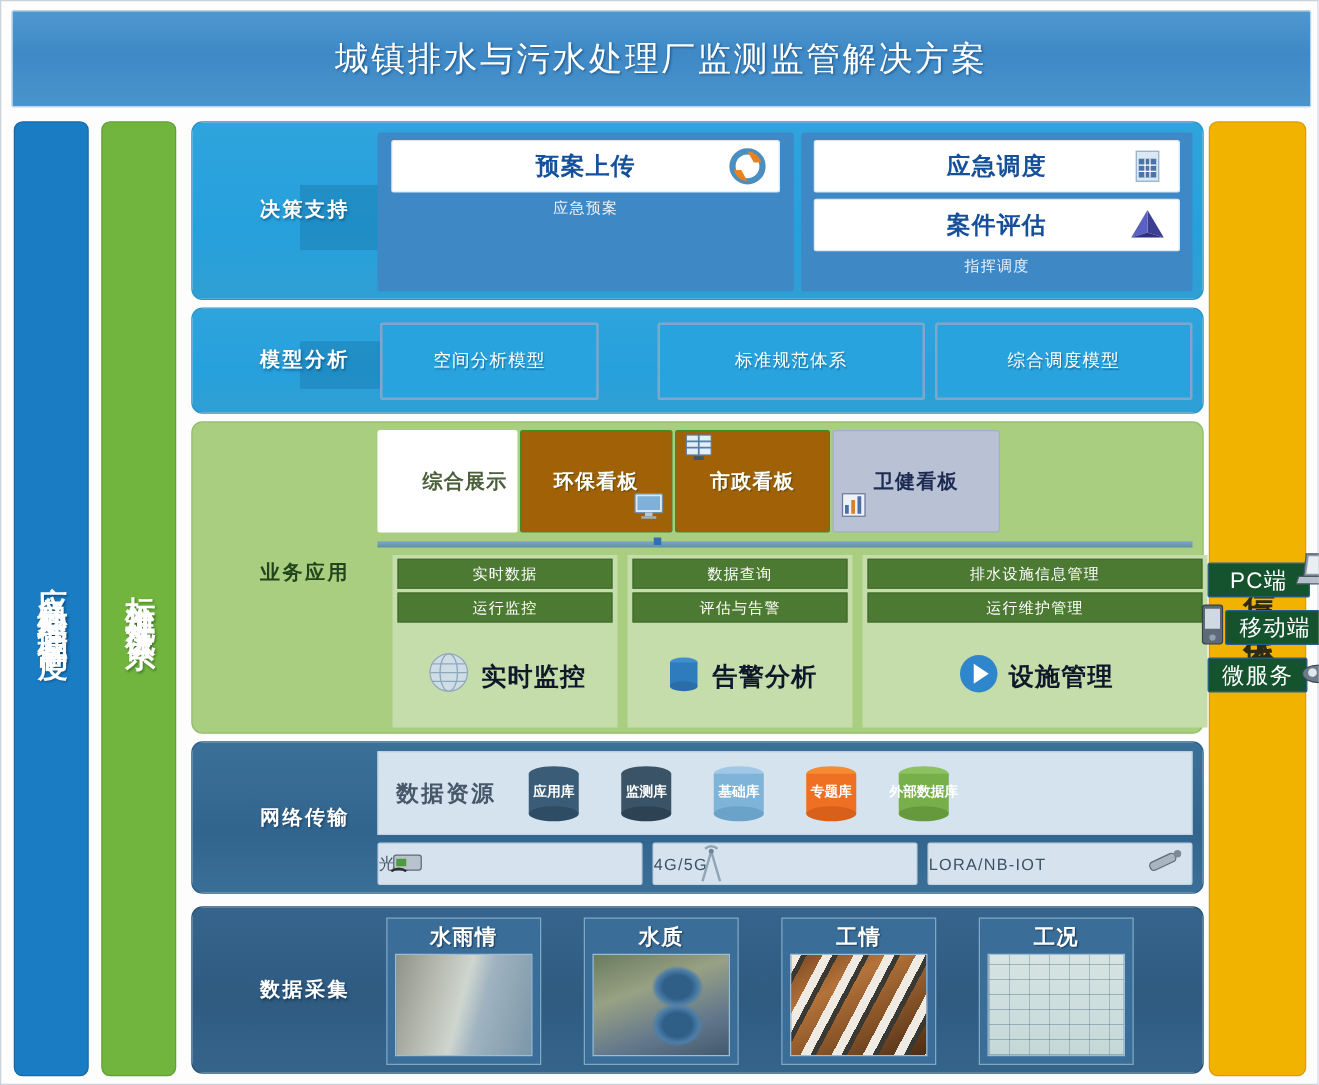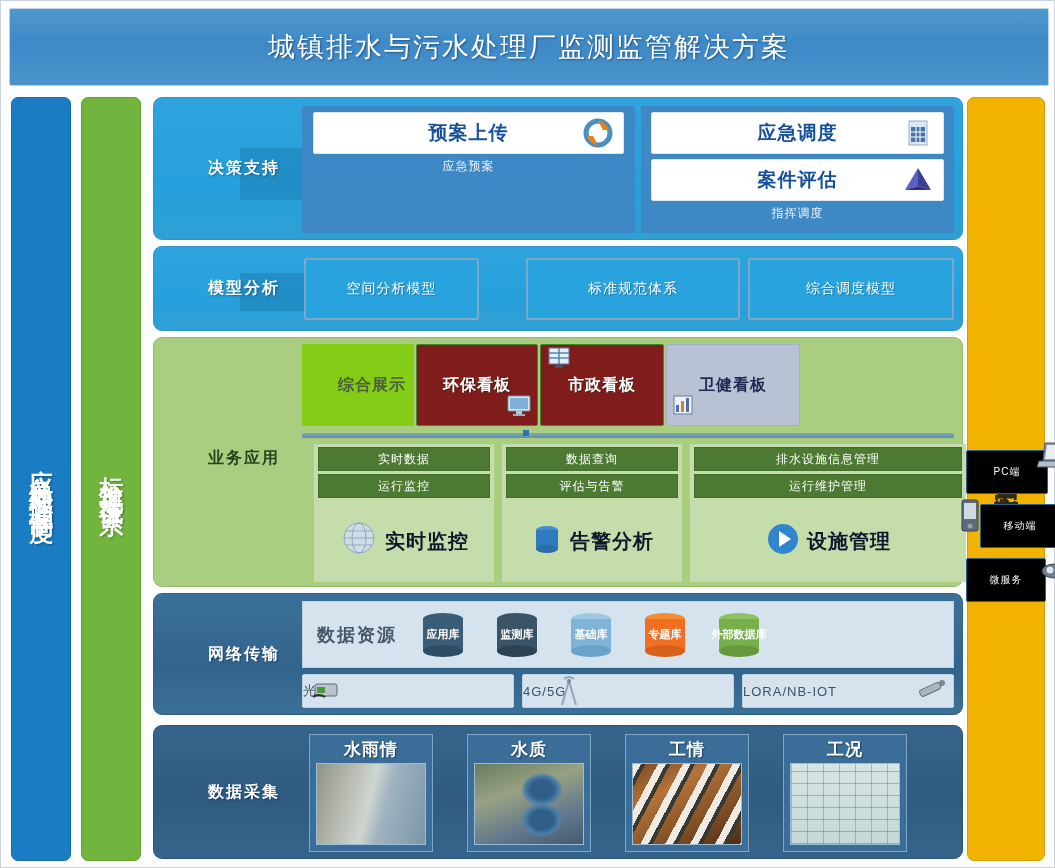--- a/index.html
+++ b/index.html
@@ -93,47 +93,47 @@
   
   #sec-business{left:152px;top:336px;width:810px;height:250px;
      background:#a9ce80;border:1px solid #94bd6a;}
   #sec-business .sec-label{color:#22451c;top:70px;height:100px;}
   .board-row{position:absolute;left:148px;top:6px;width:652px;height:88px;z-index:2;}
   .board-cell{
     position:absolute;top:0;height:82px;border-radius:2px;box-sizing:border-box;
     display:flex;align-items:center;justify-content:center;position:absolute;
   }
   .board-cell .bl{font-size:16px;font-weight:bold;letter-spacing:1px;}
-  .board-plain{background:#84cc16;padding-left:28px;}
+  .board-plain{background:#ffffff;padding-left:28px;}
   .board-plain .bl{color:#4a5f3a;}
-  .board-green{background:#7f1d1d;border:1px solid #3f8a2a;}
+  .board-green{background:#a16207;border:1px solid #3f8a2a;}
   .board-green .bl{color:#ffffff;text-shadow:1px 1px 1px rgba(0,40,0,.4);}
   .board-grey{background:#b9c1d4;border:1px solid #a5aec4;}
   .board-grey .bl{color:#1d2b52;}
   .board-sep{position:absolute;left:148px;top:95px;width:652px;height:5px;
              background:linear-gradient(180deg,#7fa8c0,#5e8fa8);z-index:2;}
   .board-sep-dot{position:absolute;left:369px;top:92px;width:6px;height:6px;background:#2f6fb5;z-index:3;}
 
   .biz-cols{position:absolute;left:160px;top:106px;width:652px;height:138px;z-index:2;}
   .biz-col{position:absolute;top:0;height:138px;background:#c5dcab;box-sizing:border-box;}
   .biz-tag{
     height:24px;margin:3px 4px 0 4px;background:#4d7a32;border:1px solid #436d2b;
     display:flex;align-items:center;justify-content:center;
     font-size:12px;color:#ffffff;letter-spacing:1px;box-sizing:border-box;
   }
   .biz-foot{position:absolute;left:0;bottom:10px;width:100%;height:62px;
             display:flex;align-items:center;justify-content:center;gap:6px;}
   .biz-foot .bt{font-size:20px;font-weight:bold;color:#0f172a;letter-spacing:1px;}
 
   .dev-col{position:absolute;left:806px;top:112px;width:118px;height:128px;z-index:2;}
   .dev-btn{
-    position:relative;height:44px;margin-bottom:10px;background:#000000;
+    position:relative;height:28px;margin-bottom:10px;background:#14532d;
     border:1px solid #27608f;border-radius:2px;
     display:flex;align-items:center;justify-content:center;
-    font-size:10px;color:#ffffff;letter-spacing:1px;box-sizing:border-box;
+    font-size:18px;color:#ffffff;letter-spacing:1px;box-sizing:border-box;
   }
   #dev-0{width:82px;margin-left:6px;}
   #dev-1{width:80px;margin-left:20px;}
   #dev-2{width:80px;margin-left:6px;}
 
   
   #sec-network{left:152px;top:592px;width:810px;height:122px;
      background:linear-gradient(180deg,#3b7099 0%,#32658e 60%,#3a6f97 100%);
      border:1px solid #2e6185;}
   #sec-network .sec-label{color:#ffffff;text-shadow:1px 1px 2px rgba(0,30,60,.55);}

